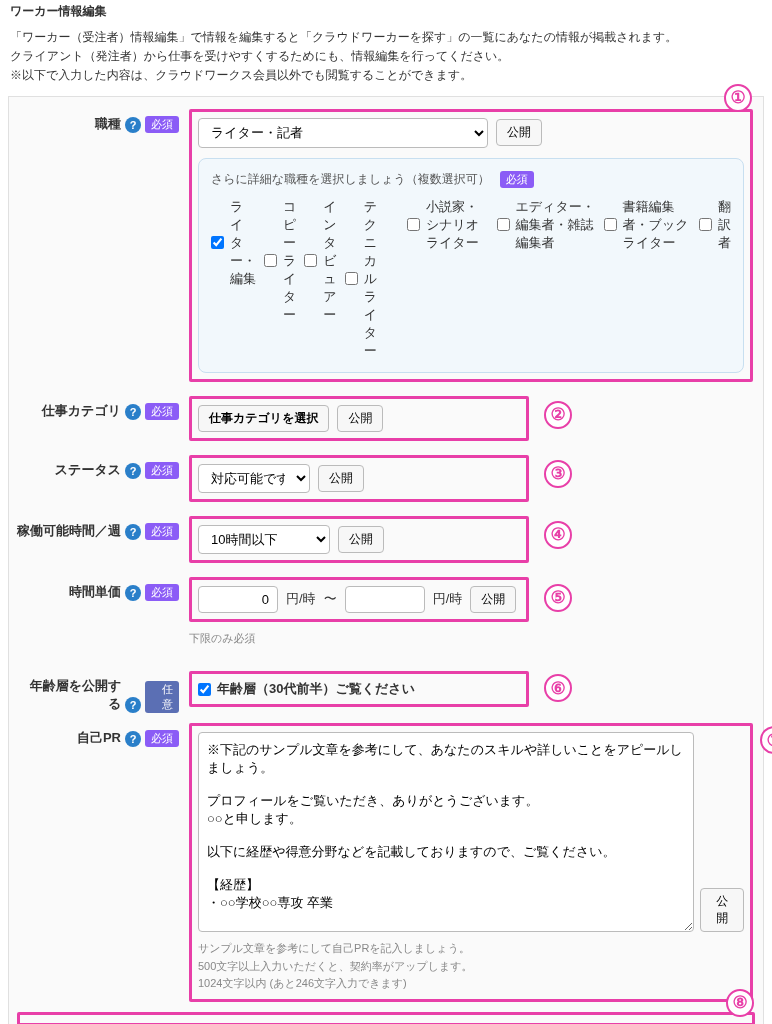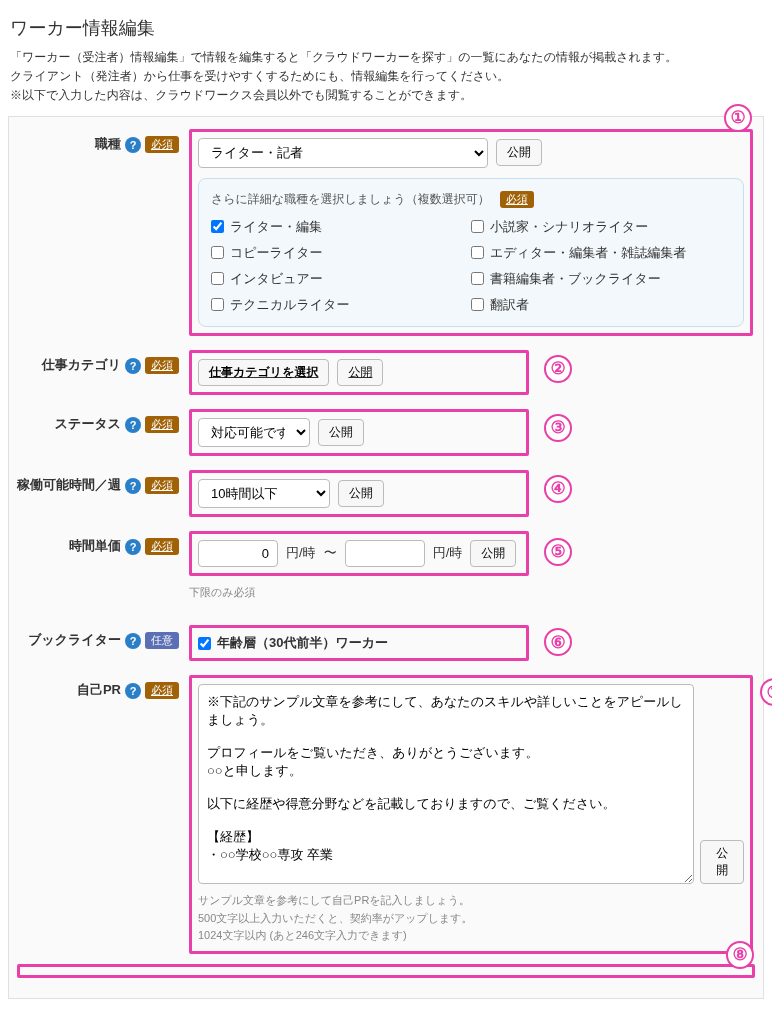--- a/index.html
+++ b/index.html
@@ -4,23 +4,23 @@
   <style>
     * { box-sizing: border-box; margin: 0; padding: 0; }
     body {
       font-family: "Hiragino Sans", "Meiryo", sans-serif;
       font-size: 13px;
       color: #333;
       background: #fff;
       width: 772px;
     }
     .page-title {
-      font-size: 18px;
-      font-weight: normal;
-      padding: 16px 10px 8px;
+      font-size: 12px;
+      font-weight: bold;
+      padding: 3px 10px 8px;
     }
     .intro {
       padding: 0 10px 10px;
       font-size: 12px;
       line-height: 1.6;
       color: #333;
     }
     .form-area {
       background: #fafafa;
       border: 1px solid #e0e0e0;
@@ -62,21 +62,21 @@
       cursor: pointer;
     }
     .badge {
       display: inline-block;
       padding: 1px 6px;
       border-radius: 3px;
       font-size: 11px;
       color: #fff;
       font-weight: normal;
     }
-    .badge-req { background: #a16207; text-decoration: underline; }
+    .badge-req { background: #8b5cf6; }
     .badge-opt { background: #5b6fb4; }
     select, input[type="text"] {
       border: 1px solid #bbb;
       border-radius: 4px;
       padding: 5px 8px;
       font-size: 13px;
       background: #fff;
     }
     .select-main { width: 290px; height: 30px; }
     .btn {
@@ -120,21 +120,21 @@
       display: flex;
       align-items: center;
       gap: 10px;
     }
     .check-grid {
       display: flex;
       gap: 30px;
     }
     .check-col {
       display: flex;
-      flex-direction: column;
+      flex-direction: row;
       gap: 8px;
       font-size: 13px;
     }
     .check-item label { display: flex; gap: 6px; align-items: center; }
     .helptext {
       color: #888;
       font-size: 11px;
       line-height: 1.6;
       margin-top: 8px;
     }
@@ -242,21 +242,21 @@
     </div>
   </div>
 
   <div class="form-row">
     <div class="label-col">
       <span>仕事カテゴリ</span>
       <span class="help-icon">?</span>
       <span class="badge badge-req">必須</span>
     </div>
     <div class="field-col">
-      <div class="pink-box row-inline" style="width:340px; position:relative;text-decoration:underline;">
+      <div class="pink-box row-inline" style="width:340px; position:relative;">
         <button class="btn" style="font-weight:bold;">仕事カテゴリを選択</button>
         <button class="btn">公開</button>
         <span class="circle-num" style="right:-46px; top:2px;">②</span>
       </div>
     </div>
   </div>
 
   <div class="form-row">
     <div class="label-col">
       <span>ステータス</span>
@@ -304,29 +304,29 @@
           <button class="btn">公開</button>
         </div>
         <span class="circle-num" style="right:-46px; top:4px;">⑤</span>
       </div>
       <div class="helptext">下限のみ必須</div>
     </div>
   </div>
 
   <div class="form-row" style="margin-top:16px;">
     <div class="label-col">
-      <span>ブックライター</span>
+      <span>年齢層を公開する</span>
       <span class="help-icon">?</span>
       <span class="badge badge-opt">任意</span>
     </div>
     <div class="field-col">
       <div class="pink-box" style="width:340px; position:relative;">
         <label class="inline-check">
           <input type="checkbox" checked="" style="">
-          <span>年齢層（30代前半）ワーカー</span>
+          <span>年齢層（30代前半）ご覧ください</span>
         </label>
         <span class="circle-num" style="right:-46px; top:0px;">⑥</span>
       </div>
     </div>
   </div>
 
   <div class="form-row">
     <div class="label-col">
       <span>自己PR</span>
       <span class="help-icon">?</span>

